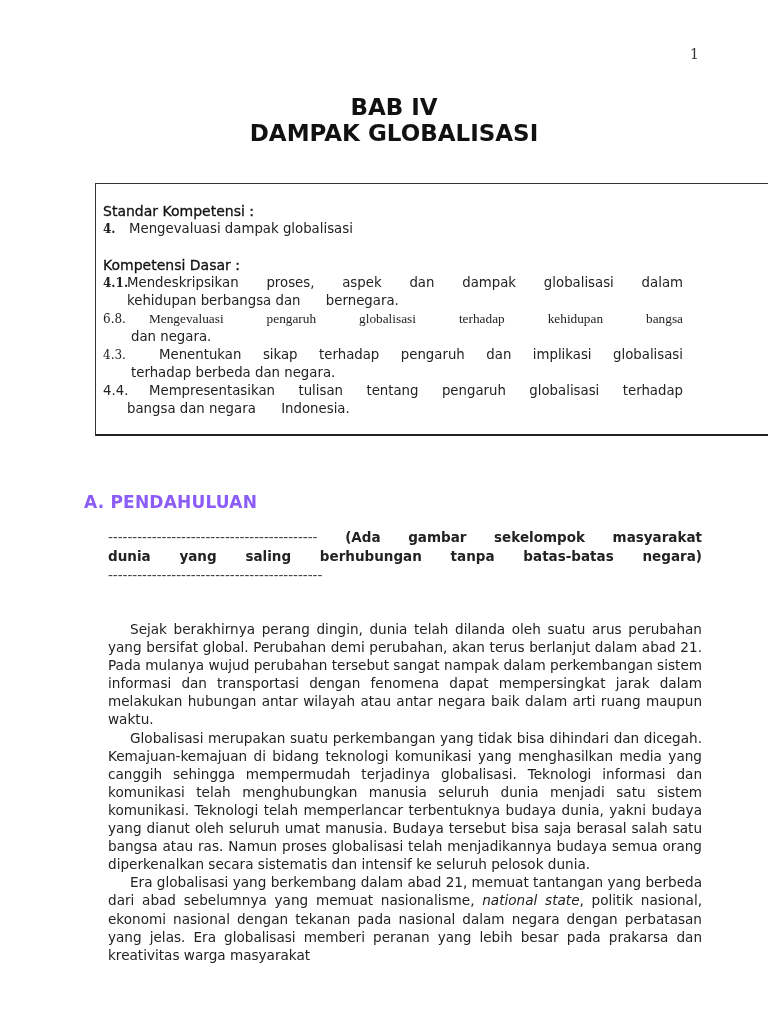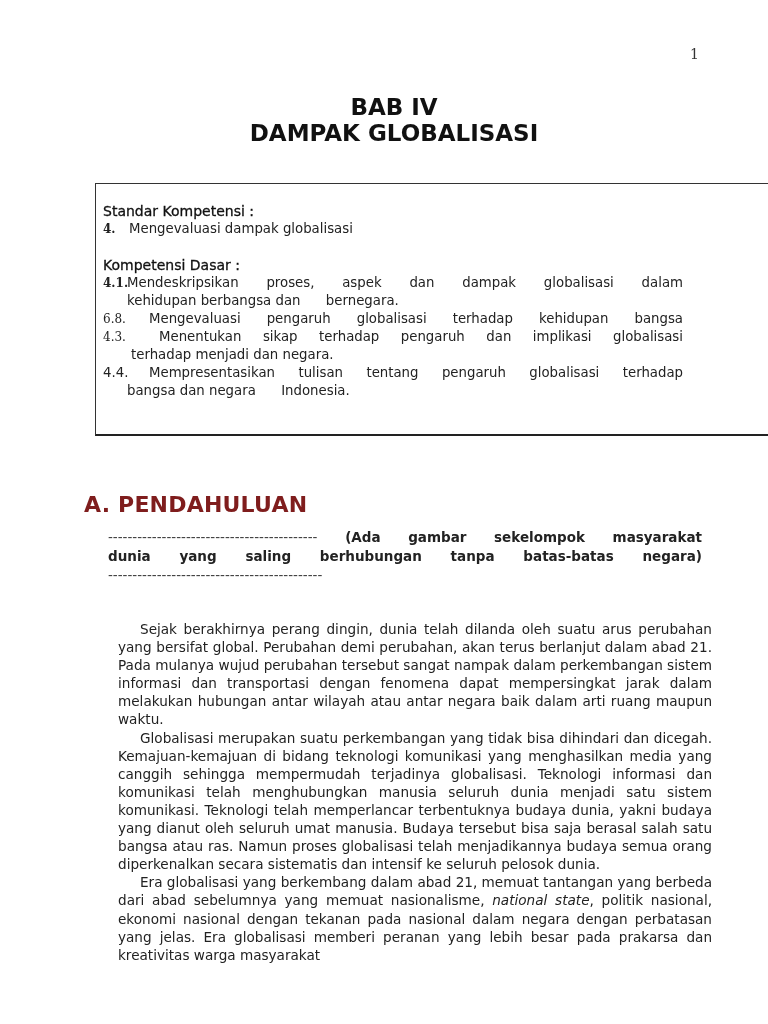--- a/index.html
+++ b/index.html
@@ -11,25 +11,25 @@
   .title.l2 { top:119px; }
   .box { position:absolute; left:95px; top:183px; width:692px; height:253px; border:1px solid #333;
          border-right:2px solid #222; border-bottom:2px solid #222; box-sizing:border-box; }
   .box-inner { position:absolute; left:7px; top:18px; width:580px; font-size:13.3px; line-height:18px; color:#222; }
   .box-heading { font-size:14px; font-weight:normal; color:#111; -webkit-text-stroke:0.3px #111; }
   .sk-item { display:flex; }
   .num-serif { font-family:"DejaVu Serif", serif; font-size:12px; }
   .kd-item { text-align:justify; text-align-last:left; }
   .kd-cont { padding-left:24px; }
   .gap { height:18px; }
-  .section-title { position:absolute; left:84px; top:492px; font-weight:bold; font-size:22px; color:#7f1d1d; letter-spacing:0.2px; }
+  .section-title { position:absolute; left:84px; top:492px; font-weight:bold; font-size:17px; color:#8b5cf6; letter-spacing:0.2px; }
   .note { position:absolute; left:108px; top:528px; width:594px; font-size:13.5px; line-height:19px; color:#222; }
   .note .just { text-align:justify; text-align-last:justify; font-weight:bold; }
   .dash { letter-spacing:0; font-weight:normal; color:#444; }
-  .body-text { position:absolute; left:108px; top:620px; width:594px; font-size:13.6px; line-height:18.1px; color:#222;margin-left:10px; }
+  .body-text { position:absolute; left:108px; top:620px; width:594px; font-size:13.6px; line-height:18.1px; color:#222; }
   .para { text-align:justify; text-indent:22px; margin:0; }
   em { font-style:italic; }
 </style>
 </head>
 <body>
 
 <div>
 
   <div class="page-number">1</div>
 
@@ -50,30 +50,31 @@
         <div style="display:flex;">
           <span class="num-serif" style="width:24px;font-weight:bold;">4.1.</span>
           <span style="flex:1;text-align:justify;text-align-last:justify;">Mendeskripsikan proses, aspek dan dampak globalisasi dalam</span>
         </div>
         <div class="kd-cont" style="white-space:pre;">kehidupan berbangsa dan      bernegara.</div>
       </div>
 
       <div class="kd-item">
         <div style="display:flex;">
           <span class="num-serif" style="width:46px;">6.8.</span>
-          <span style="flex:1;text-align:justify;text-align-last:justify;">Mengevaluasi pengaruh globalisasi terhadap kehidupan bangsa</span>
+          <span style="flex:1;text-align:justify;text-align-last:justify;font-family:Liberation Serif, serif;">Mengevaluasi pengaruh globalisasi terhadap kehidupan bangsa</span>
         </div>
+        <div style="padding-left:28px;">dan negara.</div>
       </div>
 
       <div class="kd-item">
         <div style="display:flex;">
           <span class="num-serif" style="width:56px;">4.3.</span>
           <span style="flex:1;text-align:justify;text-align-last:justify;">Menentukan sikap terhadap pengaruh dan implikasi globalisasi</span>
         </div>
-        <div style="padding-left:28px;">terhadap menjadi dan negara.</div>
+        <div style="padding-left:28px;">terhadap berbeda dan negara.</div>
       </div>
 
       <div class="kd-item">
         <div style="display:flex;">
           <span style="width:46px;">4.4.</span>
           <span style="flex:1;text-align:justify;text-align-last:justify;">Mempresentasikan tulisan tentang pengaruh globalisasi terhadap</span>
         </div>
         <div class="kd-cont" style="white-space:pre;">bangsa dan negara      Indonesia.</div>
       </div>
     </div>

